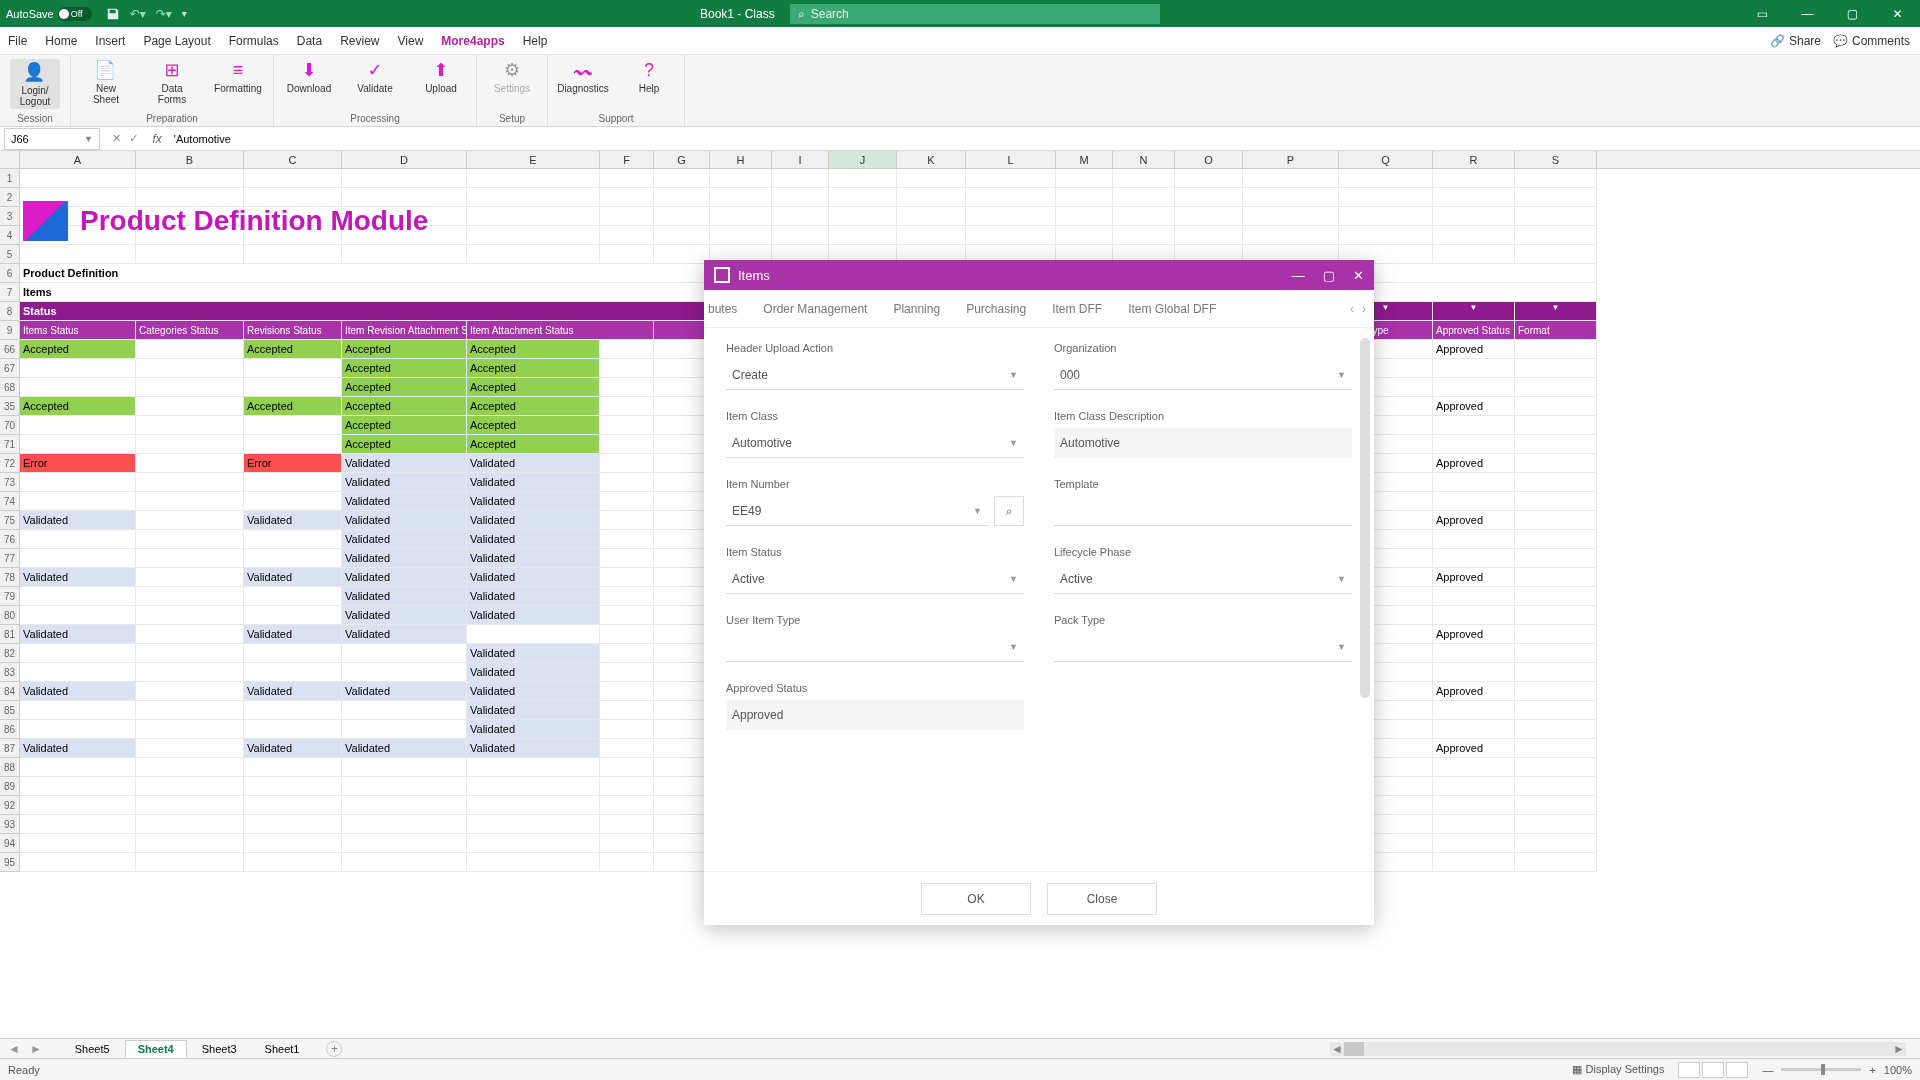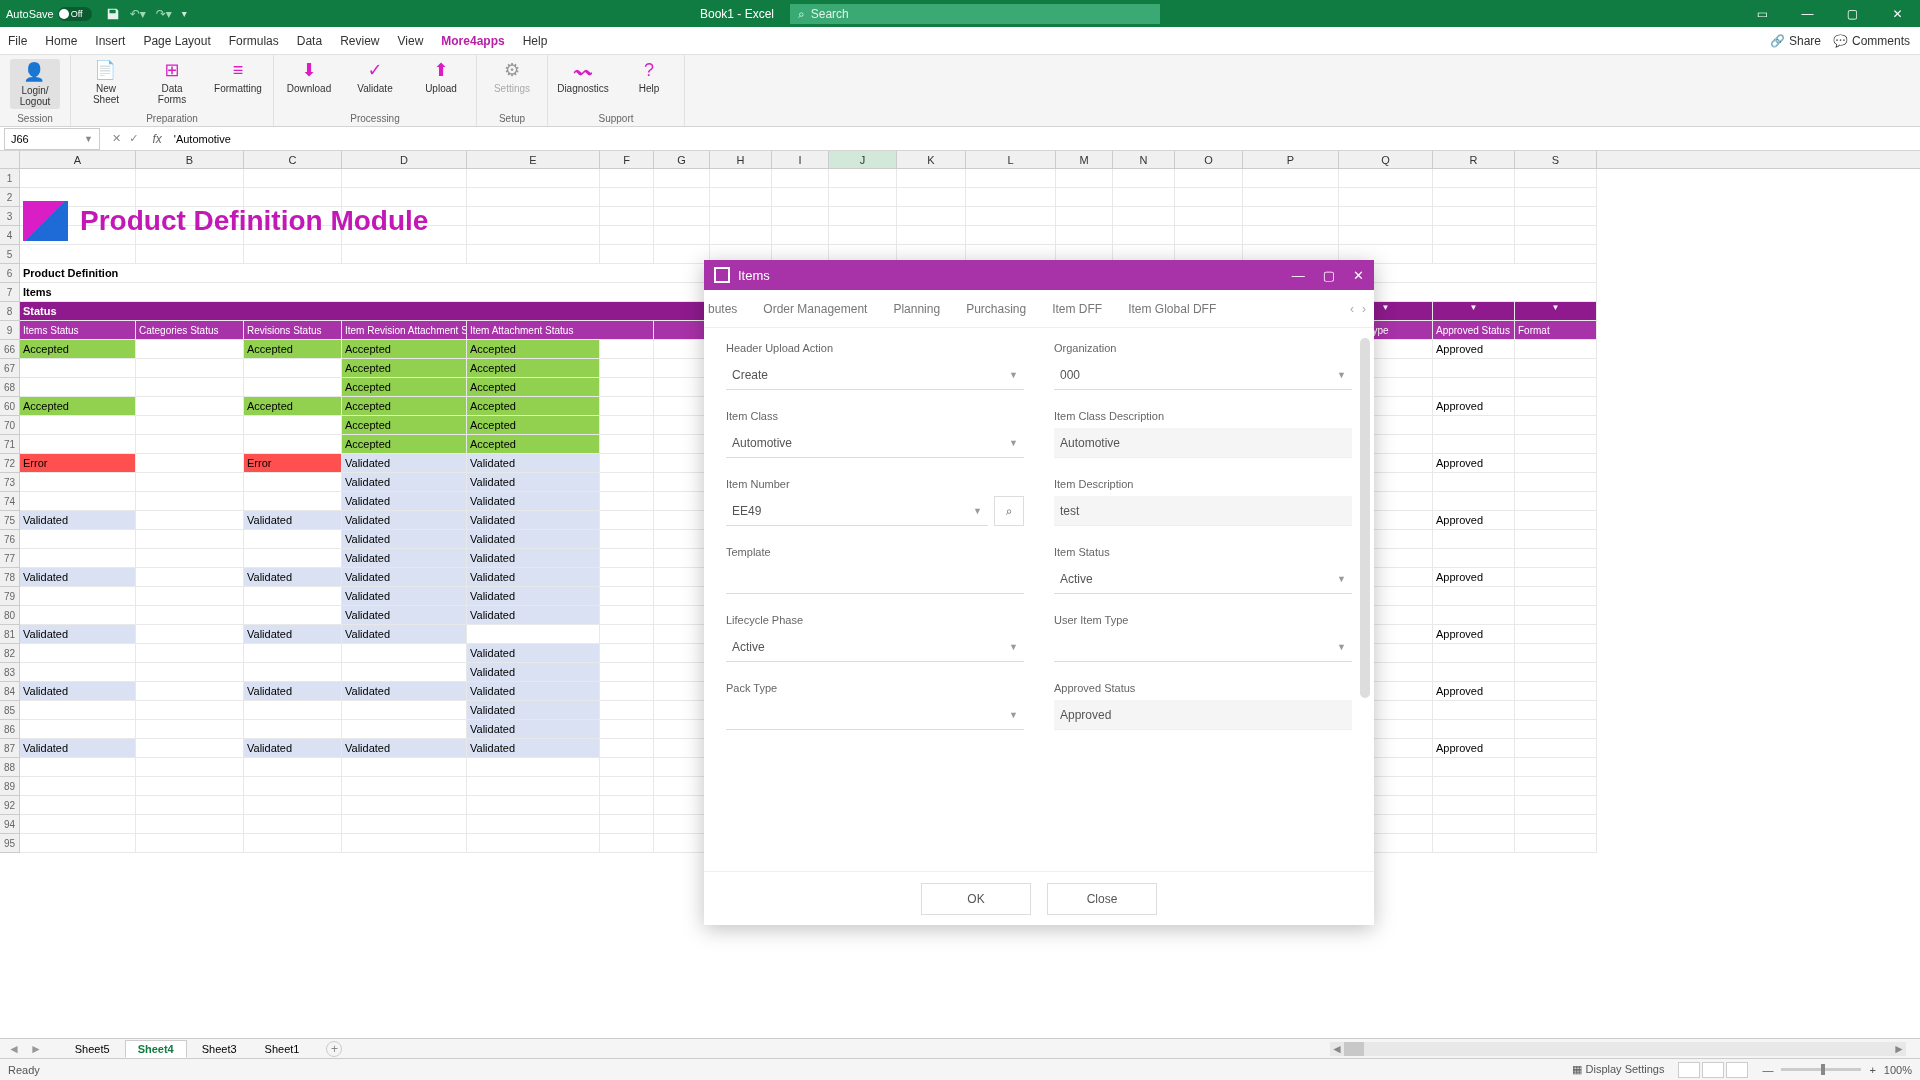--- a/index.html
+++ b/index.html
@@ -119,21 +119,21 @@
   <div class="qat">
     <span>
         <svg class="qat-ico" viewBox="0 0 16 16">
           <path fill="#fff" d="M2 2h10l2 2v10H2z M4 3v4h7V3z M5 9h6v4H5z"></path>
         </svg>
       </span>
     <span style="color:#9fd9b8;">↶▾</span>
     <span style="color:#9fd9b8;">↷▾</span>
     <span style="color:#cfead9;font-size:10px;">▾</span>
   </div>
-  <div class="app-title">Book1 - Excel</div>
+  <div class="app-title">Book1 - Class</div>
   <div class="search-box">
     <span style="margin-right:6px;">⌕</span>
     <span>Search</span>
   </div>
   <div class="win-controls">
     <div class="win-btn">▭</div>
     <div class="win-btn">—</div>
     <div class="win-btn">▢</div>
     <div class="win-btn">✕</div>
   </div>
@@ -467,21 +467,21 @@
       <div class="cell " style="width: 90px;"></div>
       <div class="cell " style="width: 57px;"></div>
       <div class="cell " style="width: 62px;"></div>
       <div class="cell " style="width: 68px;"></div>
       <div class="cell " style="width: 96px;"></div>
       <div class="cell " style="width: 94px;"></div>
       <div class="cell " style="width: 82px;"></div>
       <div class="cell " style="width: 82px;"></div>
     </div>
     <div class="grid-row">
-      <div class="row-h">60</div>
+      <div class="row-h">35</div>
       <div class="cell accepted" style="width: 116px;">Accepted</div>
       <div class="cell " style="width: 108px;"></div>
       <div class="cell accepted" style="width: 98px;">Accepted</div>
       <div class="cell accepted" style="width: 125px;">Accepted</div>
       <div class="cell accepted" style="width: 133px;">Accepted</div>
       <div class="cell " style="width: 54px;"></div>
       <div class="cell " style="width: 56px;"></div>
       <div class="cell " style="width: 62px;"></div>
       <div class="cell " style="width: 57px;"></div>
       <div class="cell " style="width: 68px;"></div>
@@ -930,20 +930,42 @@
       <div class="cell " style="width: 57px;"></div>
       <div class="cell " style="width: 62px;"></div>
       <div class="cell " style="width: 68px;"></div>
       <div class="cell " style="width: 96px;"></div>
       <div class="cell " style="width: 94px;"></div>
       <div class="cell " style="width: 82px;"></div>
       <div class="cell " style="width: 82px;"></div>
     </div>
     <div class="grid-row">
       <div class="row-h">92</div>
+      <div class="cell " style="width: 116px;"></div>
+      <div class="cell " style="width: 108px;"></div>
+      <div class="cell " style="width: 98px;"></div>
+      <div class="cell " style="width: 125px;"></div>
+      <div class="cell " style="width: 133px;"></div>
+      <div class="cell " style="width: 54px;"></div>
+      <div class="cell " style="width: 56px;"></div>
+      <div class="cell " style="width: 62px;"></div>
+      <div class="cell " style="width: 57px;"></div>
+      <div class="cell " style="width: 68px;"></div>
+      <div class="cell " style="width: 69px;"></div>
+      <div class="cell " style="width: 90px;"></div>
+      <div class="cell " style="width: 57px;"></div>
+      <div class="cell " style="width: 62px;"></div>
+      <div class="cell " style="width: 68px;"></div>
+      <div class="cell " style="width: 96px;"></div>
+      <div class="cell " style="width: 94px;"></div>
+      <div class="cell " style="width: 82px;"></div>
+      <div class="cell " style="width: 82px;"></div>
+    </div>
+    <div class="grid-row">
+      <div class="row-h">93</div>
       <div class="cell " style="width: 116px;"></div>
       <div class="cell " style="width: 108px;"></div>
       <div class="cell " style="width: 98px;"></div>
       <div class="cell " style="width: 125px;"></div>
       <div class="cell " style="width: 133px;"></div>
       <div class="cell " style="width: 54px;"></div>
       <div class="cell " style="width: 56px;"></div>
       <div class="cell " style="width: 62px;"></div>
       <div class="cell " style="width: 57px;"></div>
       <div class="cell " style="width: 68px;"></div>
@@ -1096,26 +1118,20 @@
           <div class="field-input">
               <span>EE49</span>
               <span class="dropdown-caret">▼</span>
             </div>
           <div class="search-btn">
               <span>⌕</span>
             </div>
         </div>
         </div>
       <div class="field">
-          <span class="field-label">Item Description</span>
-        <div class="field-input ro">
-            <span>test</span>
-          </div>
-        </div>
-      <div class="field">
           <span class="field-label">Template</span>
         <div class="field-input">
             <span></span>
           </div>
         </div>
       <div class="field">
           <span class="field-label">Item Status</span>
         <div class="field-input">
             <span>Active</span>
             <span class="dropdown-caret">▼</span>

